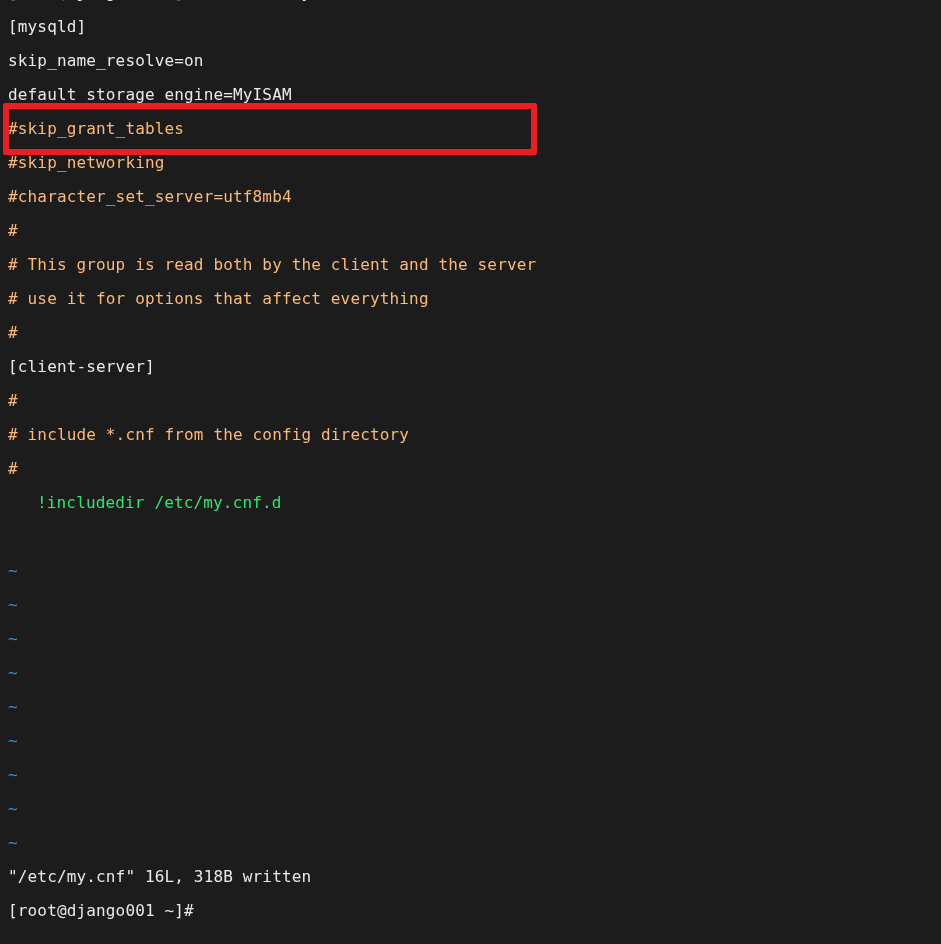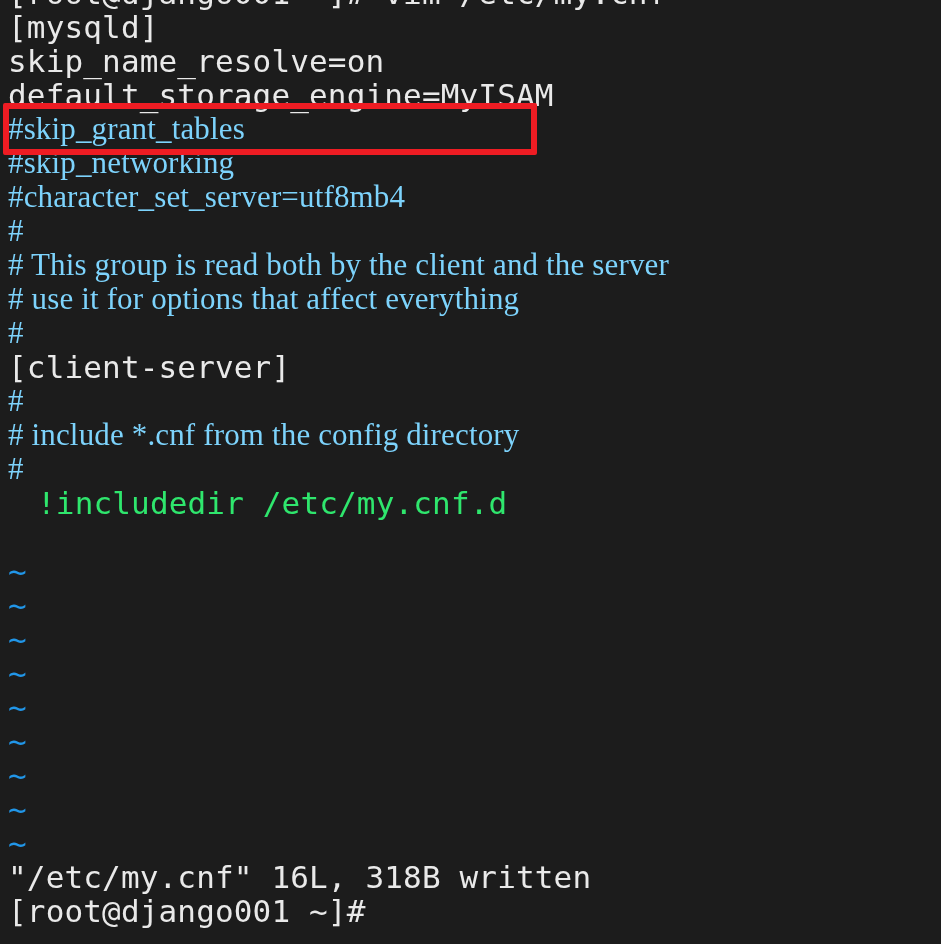--- a/index.html
+++ b/index.html
@@ -7,38 +7,38 @@
     padding: 0;
     background: #1c1c1c;
   }
   #terminal {
     position: relative;
     width: 941px;
     height: 944px;
     background: #1c1c1c;
     overflow: hidden;
     font-family: "DejaVu Sans Mono", "Liberation Mono", monospace;
-    font-size: 31px;
+    font-size: 16px;
     line-height: 34px;
     letter-spacing: 0.15px;
     -webkit-font-smoothing: antialiased;
   }
   #screen {
     position: absolute;
     left: 8px;
     top: -24px;
     width: 933px;
     white-space: pre;
   }
   .line {
     height: 34px;
     white-space: pre;
   }
   .c-white   { color: #e9e9e9; }
-  .c-comment { color: #7dd3fc; font-family: Liberation Serif, serif; }
+  .c-comment { color: #fdba74; }
   .c-green   { color: #2fe66d; margin-left: 29px; }
   .c-tilde   { color: #2196e8; }
   .c-blank   { color: transparent; }
 
   #annotation-box {
     position: absolute;
     left: 3px;
     top: 103px;
     width: 522px;
     height: 40px;

